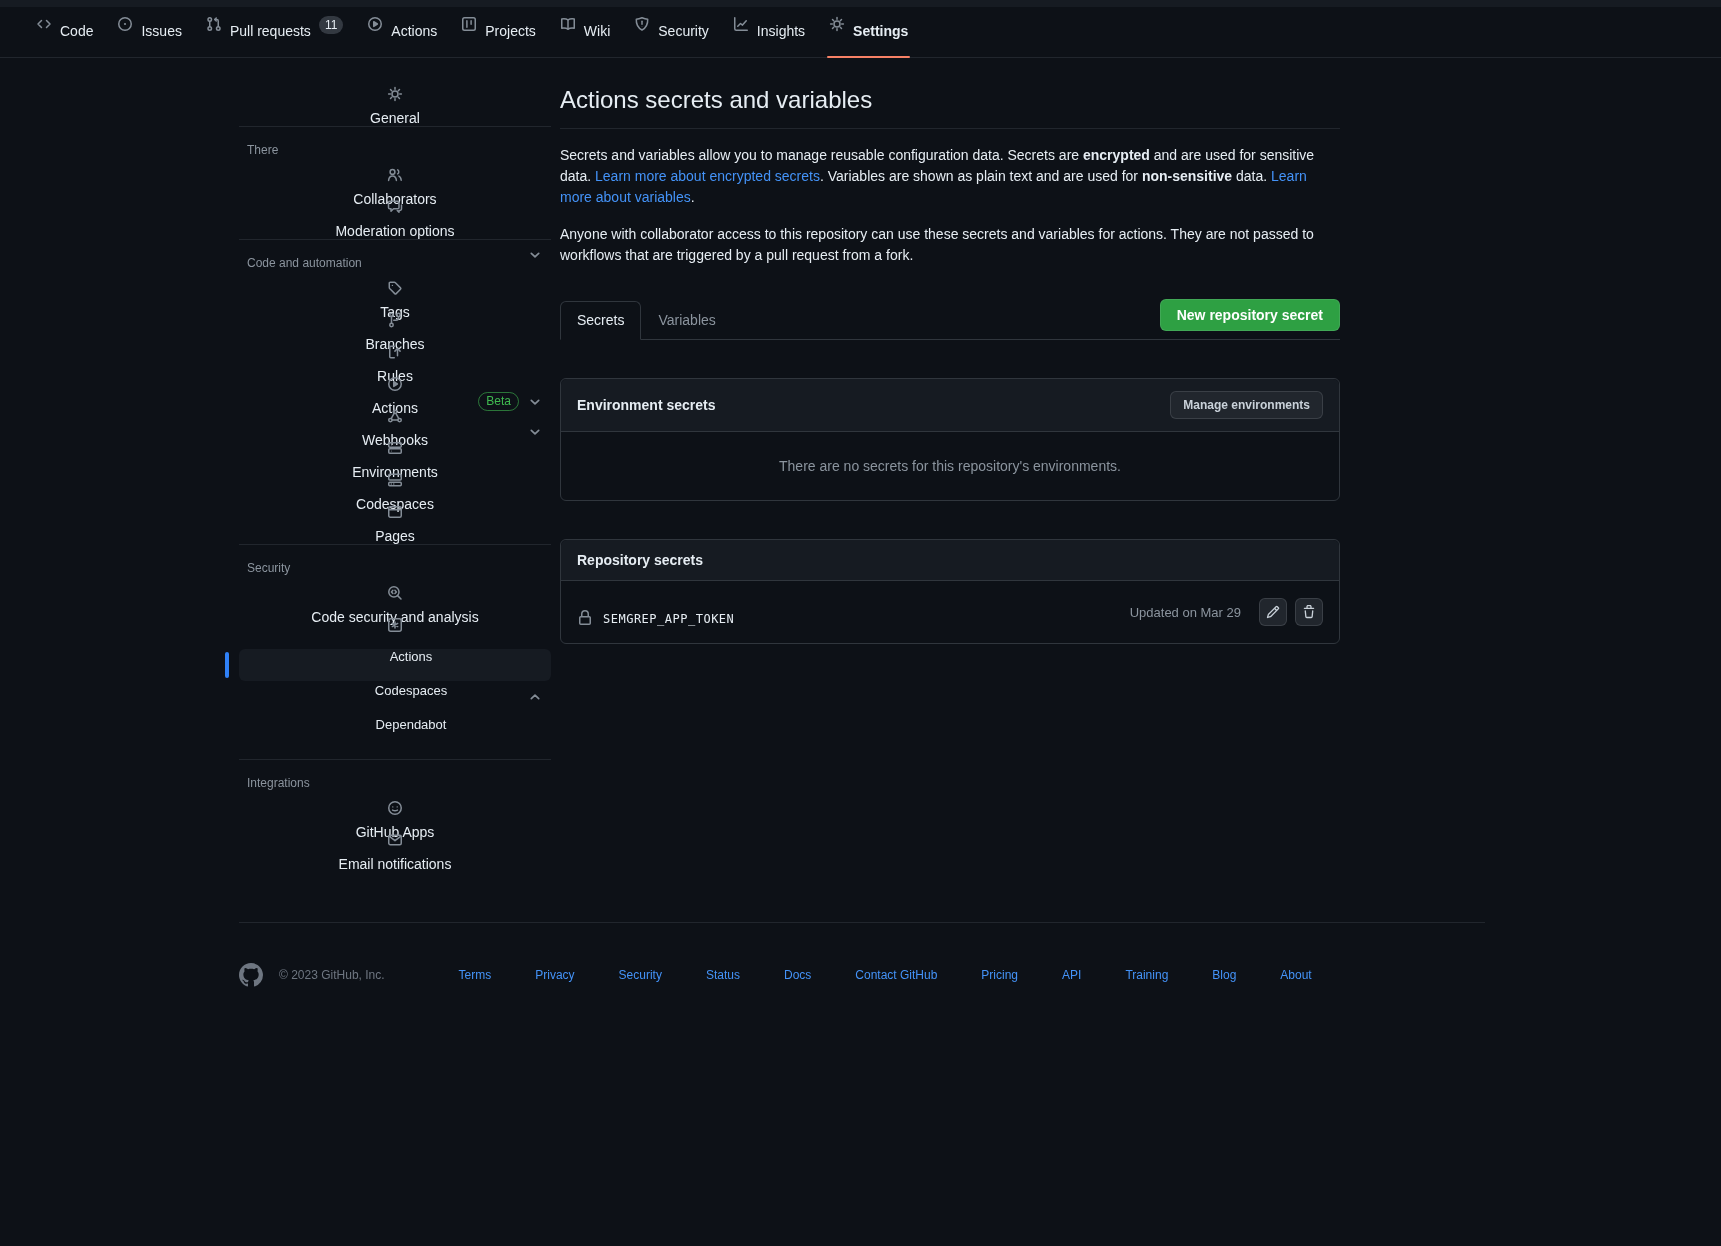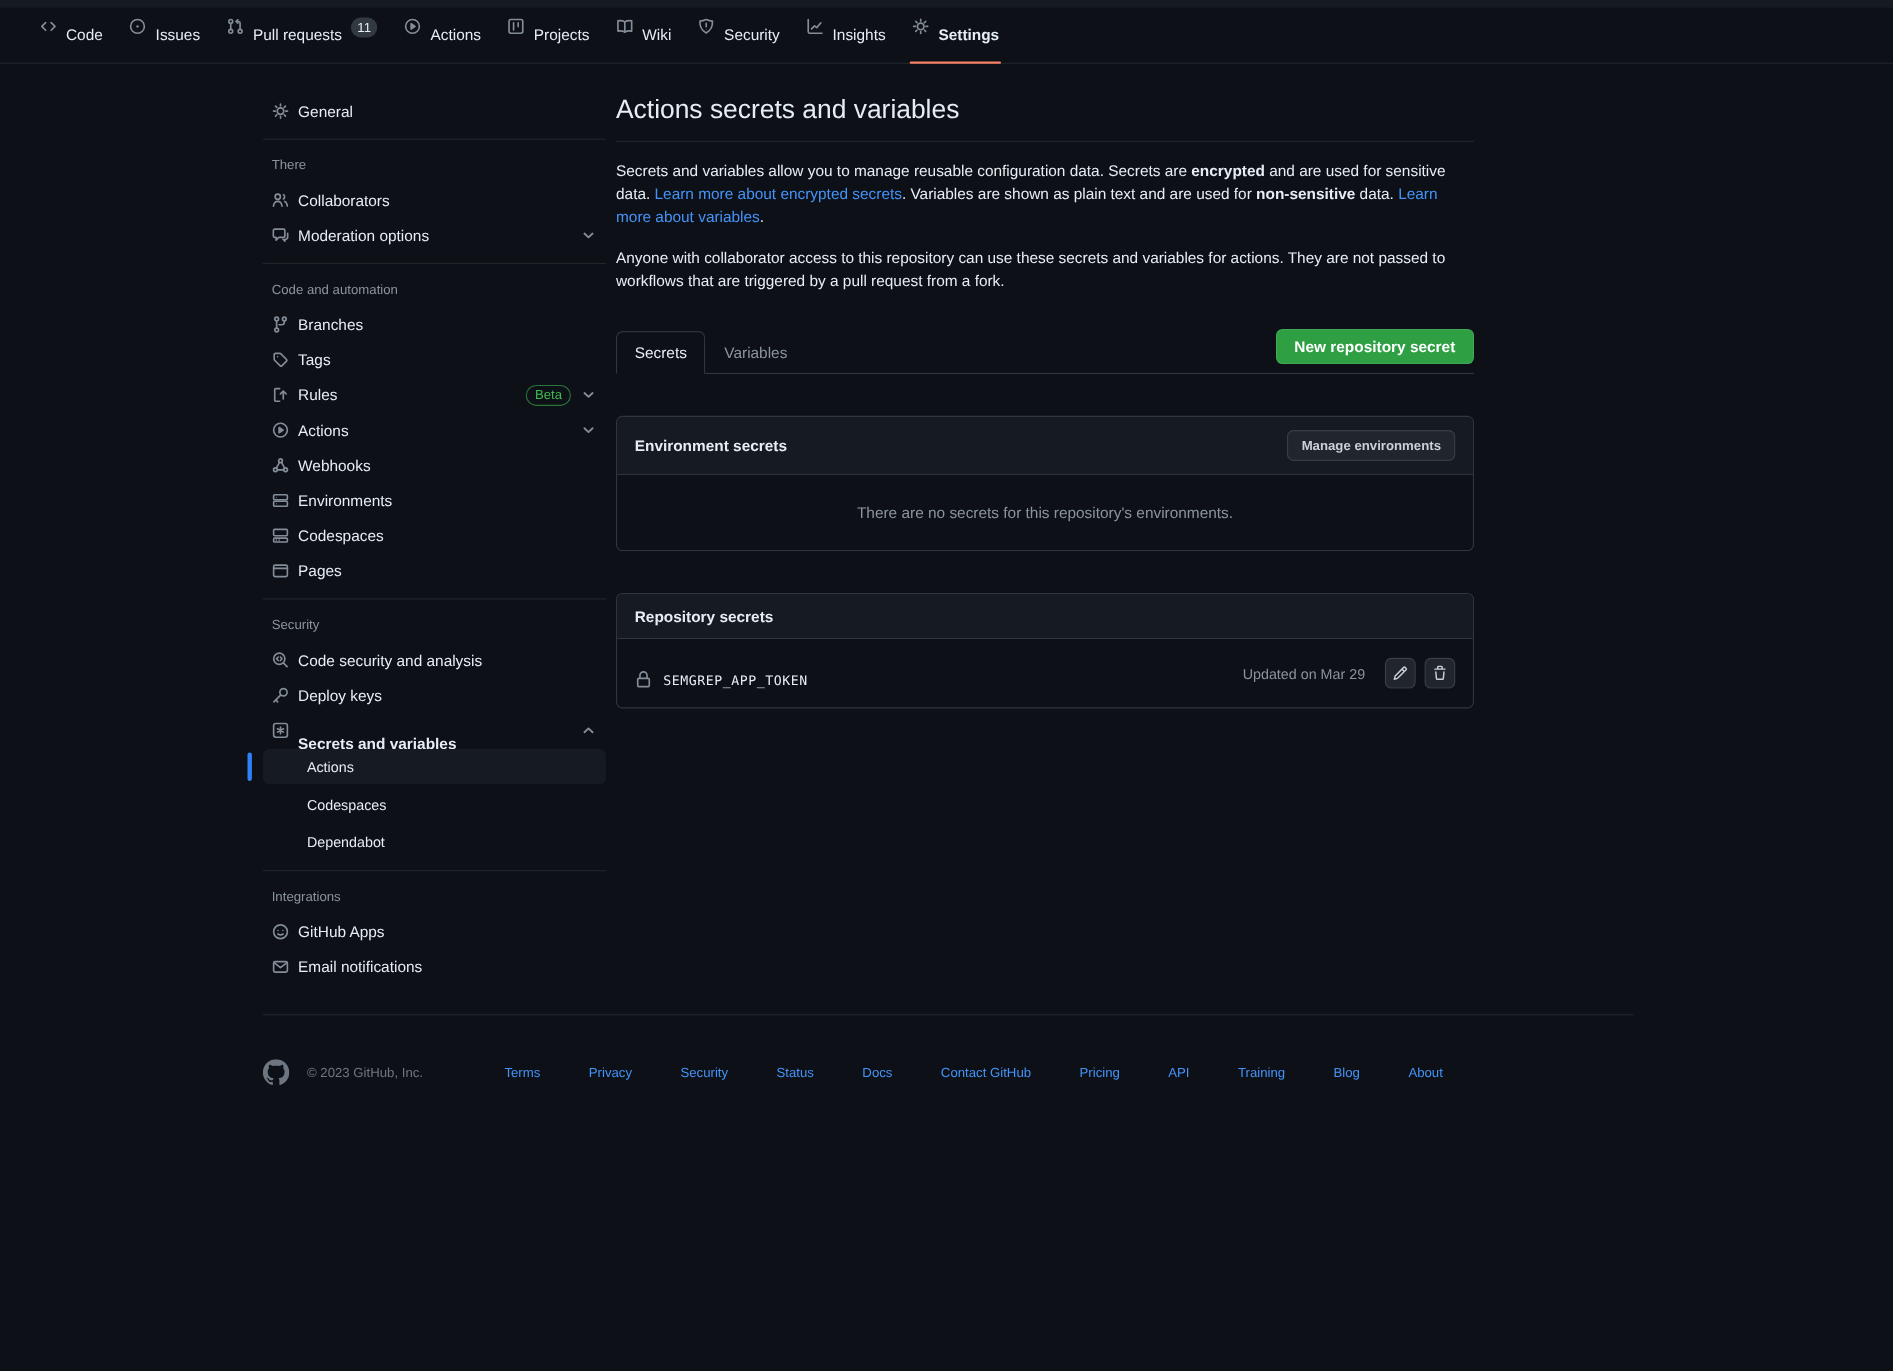--- a/index.html
+++ b/index.html
@@ -25,21 +25,21 @@
   .nav-item.active .lbl{font-weight:700;}
   .nav-item.active::after{content:"";position:absolute;left:8px;right:8px;bottom:-10px;height:2px;border-radius:3px;
     background:var(--accent-orange);}
   .counter{background:rgba(110,118,129,.4);color:var(--text);border-radius:2em;padding:0 6px;font-size:12px;
     line-height:18px;font-weight:500;}
   
   .layout{position:relative;height:864px;}
   
   .sidebar{position:absolute;left:239px;top:26px;width:312px;}
   .sb-item{display:flex;align-items:center;gap:8px;height:30px;padding:0 8px;margin:2px 0;border-radius:6px;
-    color:var(--text);cursor:pointer;}
+    color:var(--text);cursor:pointer;flex-direction:column;}
   .sb-item .lbl{white-space:nowrap;}
   .sb-item.bold .lbl{font-weight:700;margin-top:24px;}
   .sb-sub{padding-left:40px;font-size:13px;height:32px;position:relative;}
   .sb-sub.active{background:var(--panel-bg);}
   .sb-sub.active::before{content:"";position:absolute;left:-14px;top:3px;bottom:3px;width:4px;border-radius:3px;
     background:var(--accent-blue);}
   .sb-divider{height:1px;background:var(--border-muted);margin:10px 0;}
   .sb-title{font-size:12px;color:var(--text-muted);padding:6px 8px 8px;}
   .sb-right{margin-left:auto;display:flex;align-items:center;gap:8px;}
   .beta{color:var(--beta-green);border:1px solid rgba(63,185,80,.6);border-radius:2em;font-size:12px;
@@ -213,37 +213,37 @@
             </svg>
           </span>
         </span>
     </div>
     <div class="sb-divider"></div>
 
     <div class="sb-title">Code and automation</div>
     <div class="sb-item">
       <span class="icon">
           <svg width="16" height="16" viewBox="0 0 16 16" fill="none" stroke="currentColor" stroke-width="1.5" stroke-linecap="round" stroke-linejoin="round">
+            <path d="M2.3 7.4 2.25 3.3a1 1 0 0 1 1-1.05l4.1.05c.4 0 .78.17 1.06.45l5.1 5.1a1 1 0 0 1 0 1.4l-4.35 4.35a1 1 0 0 1-1.4 0l-5.1-5.1a1.5 1.5 0 0 1-.36-1.1Z"></path>
+            <circle cx="5.4" cy="5.4" r=".7" fill="currentColor" stroke="none"></circle>
+          </svg>
+        </span>
+      <span class="lbl">Tags</span>
+    </div>
+    <div class="sb-item">
+      <span class="icon">
+          <svg width="16" height="16" viewBox="0 0 16 16" fill="none" stroke="currentColor" stroke-width="1.5" stroke-linecap="round" stroke-linejoin="round">
             <path d="M4.5 4.9v6.2"></path>
             <circle cx="4.5" cy="3" r="1.7"></circle>
             <circle cx="4.5" cy="13" r="1.7"></circle>
             <circle cx="11.5" cy="3" r="1.7"></circle>
             <path d="M11.5 4.9v.85a2.5 2.5 0 0 1-2.5 2.5H6.75"></path>
           </svg>
         </span>
       <span class="lbl">Branches</span>
-    </div>
-    <div class="sb-item">
-      <span class="icon">
-          <svg width="16" height="16" viewBox="0 0 16 16" fill="none" stroke="currentColor" stroke-width="1.5" stroke-linecap="round" stroke-linejoin="round">
-            <path d="M2.3 7.4 2.25 3.3a1 1 0 0 1 1-1.05l4.1.05c.4 0 .78.17 1.06.45l5.1 5.1a1 1 0 0 1 0 1.4l-4.35 4.35a1 1 0 0 1-1.4 0l-5.1-5.1a1.5 1.5 0 0 1-.36-1.1Z"></path>
-            <circle cx="5.4" cy="5.4" r=".7" fill="currentColor" stroke="none"></circle>
-          </svg>
-        </span>
-      <span class="lbl">Tags</span>
     </div>
     <div class="sb-item">
       <span class="icon">
           <svg width="16" height="16" viewBox="0 0 16 16" fill="none" stroke="currentColor" stroke-width="1.5" stroke-linecap="round" stroke-linejoin="round">
             <path d="M7.25 2.25h-3.5a1 1 0 0 0-1 1v9.5a1 1 0 0 0 1 1h3.5"></path>
             <path d="M10.5 11.75V5"></path>
             <path d="m7.9 7.1 2.6-2.6 2.6 2.6"></path>
           </svg>
         </span>
       <span class="lbl">Rules</span>
@@ -318,30 +318,20 @@
     <div class="sb-title">Security</div>
     <div class="sb-item">
       <span class="icon">
           <svg width="16" height="16" viewBox="0 0 16 16" fill="none" stroke="currentColor" stroke-width="1.5" stroke-linecap="round" stroke-linejoin="round">
             <circle cx="6.9" cy="6.9" r="5.1"></circle>
             <path d="m10.6 10.6 3.4 3.4"></path>
             <path d="M5.9 5.3 4.4 6.9l1.5 1.6M7.9 5.3l1.5 1.6-1.5 1.6"></path>
           </svg>
         </span>
       <span class="lbl">Code security and analysis</span>
-    </div>
-    <div class="sb-item">
-      <span class="icon">
-          <svg width="16" height="16" viewBox="0 0 16 16" fill="none" stroke="currentColor" stroke-width="1.5" stroke-linecap="round" stroke-linejoin="round">
-            <circle cx="10.7" cy="5.3" r="3.3"></circle>
-            <path d="M8.3 7.7 2 14"></path>
-            <path d="m3.7 12.3 1.7 1.7"></path>
-          </svg>
-        </span>
-      <span class="lbl">Deploy keys</span>
     </div>
     <div class="sb-item bold">
       <span class="icon">
           <svg width="16" height="16" viewBox="0 0 16 16" fill="none" stroke="currentColor" stroke-width="1.5" stroke-linecap="round" stroke-linejoin="round">
             <rect x="1.75" y="1.75" width="12.5" height="12.5" rx="2"></rect>
             <path d="M8 4.9v6.2M5.3 6.45l5.4 3.1M10.7 6.45l-5.4 3.1"></path>
           </svg>
         </span>
       <span class="lbl">Secrets and variables</span>
       <span class="sb-right">

